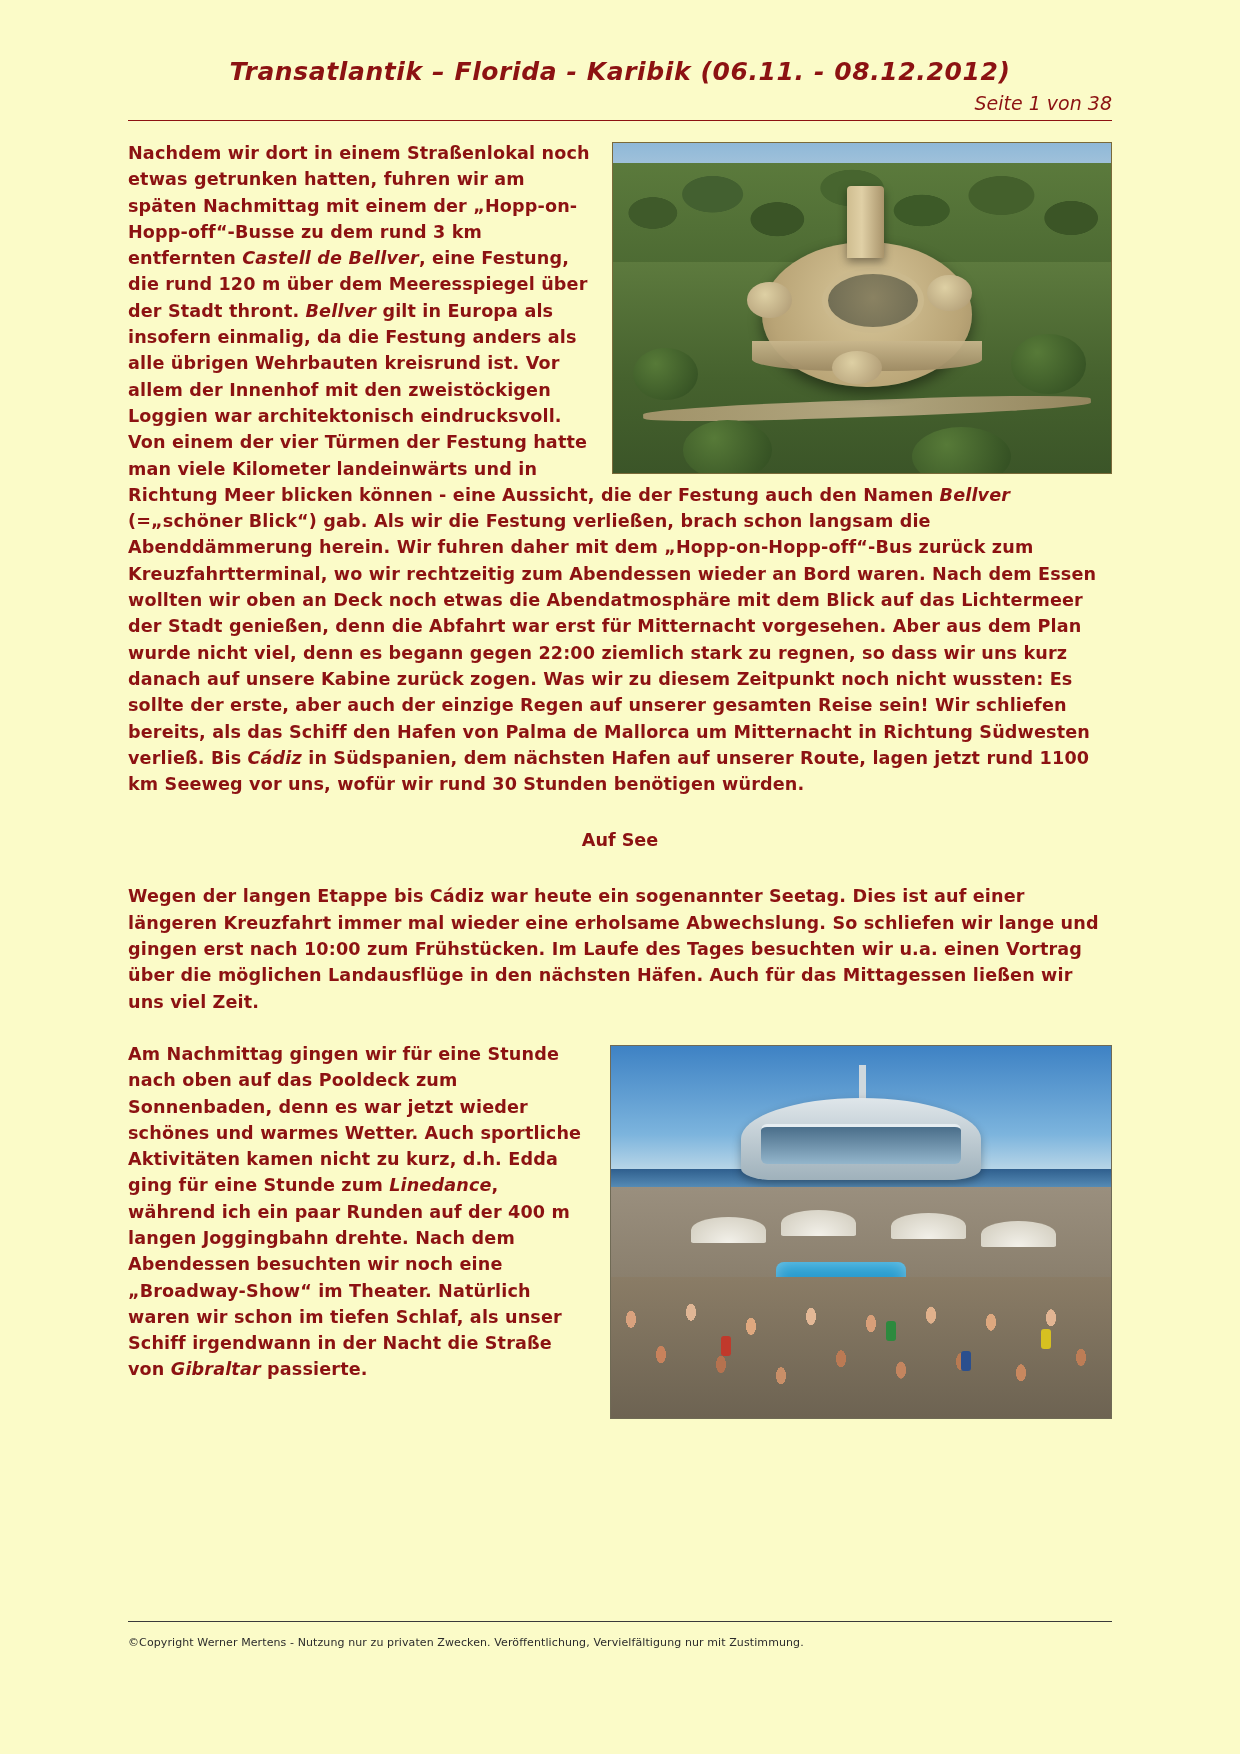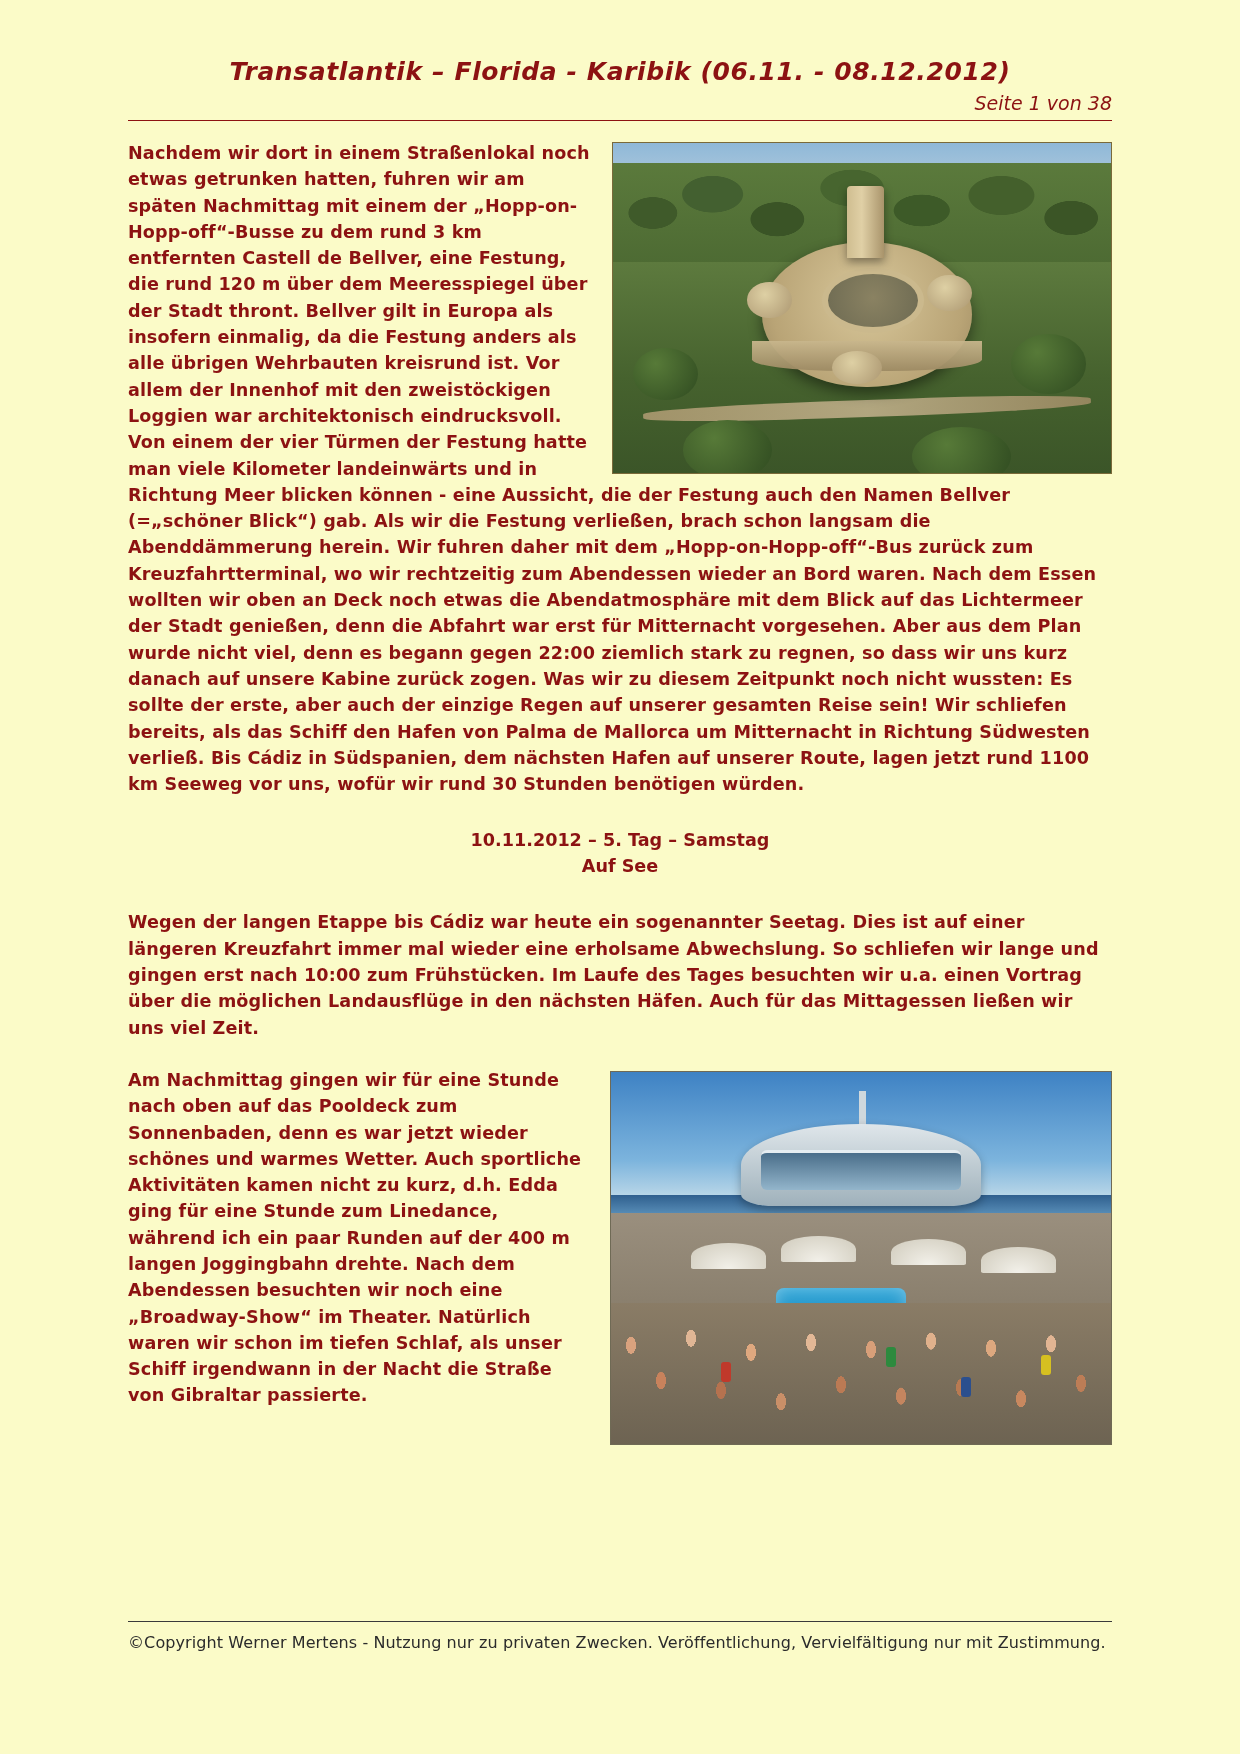--- a/index.html
+++ b/index.html
@@ -70,20 +70,21 @@
     font-size: 17.6px;
     line-height: 26.3px;
     font-weight: bold;
     color: #8c1212;
     font-family: "DejaVu Sans", sans-serif;
     letter-spacing: 0.15px;
     text-align: left;
   }
 
   .it {
+    font-style: italic;
   }
 
   
   .fig-castle {
     float: right;
     width: 498px;
     height: 330px;
     margin: 2px 0 6px 18px;
     border: 1px solid #7a6a3a;
     overflow: hidden;
@@ -121,21 +122,21 @@
     left: 128px;
     right: 128px;
     bottom: 100px;
   }
   .footer-rule {
     border-bottom: 1.4px solid #3a3a3a;
     margin-bottom: 9px;
   }
   .footer-text {
     font-family: "DejaVu Sans", sans-serif;
-    font-size: 16px;
+    font-size: 11px;
     font-weight: normal;
     color: #2b2b2b;
     line-height: 23px;
     letter-spacing: 0.1px;
   }
   .castle-sky {
     position: absolute; left: 0; top: 0; width: 100%; height: 16%;
     background: linear-gradient(#8fb8d8, #b9cfdd);
   }
   .castle-trees-top {
@@ -299,21 +300,20 @@
         <span class="tree-blob" style="left:4%;top:62%;width:13%;height:16%;"></span>
         <span class="tree-blob" style="left:80%;top:58%;width:15%;height:18%;"></span>
         <span class="tree-blob" style="left:14%;top:84%;width:18%;height:18%;"></span>
         <span class="tree-blob" style="left:60%;top:86%;width:20%;height:18%;"></span>
       </figure>
 
       <p class="para para-flow"><span>Nachdem wir dort in einem Straßenlokal noch etwas getrunken hatten, fuhren wir am späten Nachmittag mit einem der „Hopp-on-Hopp-off“-Busse zu dem rund 3 km entfernten </span><span class="it">Castell de Bellver</span><span>, eine Festung, die rund 120 m über dem Meeresspiegel über der Stadt thront. </span><span class="it">Bellver</span><span> gilt in Europa als insofern einmalig, da die Festung anders als alle übrigen Wehrbauten kreisrund ist. Vor allem der Innenhof mit den zweistöckigen Loggien war architektonisch eindrucksvoll. Von einem der vier Türmen der Festung hatte man viele Kilometer landeinwärts und in Richtung Meer blicken können - eine Aussicht, die der Festung auch den Namen </span><span class="it">Bellver</span><span> (=„schöner Blick“) gab. Als wir die Festung verließen, brach schon langsam die Abenddämmerung herein. Wir fuhren daher mit dem „Hopp-on-Hopp-off“-Bus zurück zum Kreuzfahrtterminal, wo wir rechtzeitig zum Abendessen wieder an Bord waren. Nach dem Essen wollten wir oben an Deck noch etwas die Abendatmosphäre mit dem Blick auf das Lichtermeer der Stadt genießen, denn die Abfahrt war erst für Mitternacht vorgesehen. Aber aus dem Plan wurde nicht viel, denn es begann gegen 22:00 ziemlich stark zu regnen, so dass wir uns kurz danach auf unsere Kabine zurück zogen. Was wir zu diesem Zeitpunkt noch nicht wussten: Es sollte der erste, aber auch der einzige Regen auf unserer gesamten Reise sein! Wir schliefen bereits, als das Schiff den Hafen von Palma de Mallorca um Mitternacht in Richtung Südwesten verließ. Bis </span><span class="it">Cádiz</span><span> in Südspanien, dem nächsten Hafen auf unserer Route, lagen jetzt rund 1100 km Seeweg vor uns, wofür wir rund 30 Stunden benötigen würden.</span></p>
     </div>
 
     <div class="center-head">
-      <div>10.11.2012 – 5. Tag – Samstag</div>
       <div>Auf See</div>
     </div>
 
     <div class="spacer-md"></div>
 
     <p class="para">Wegen der langen Etappe bis Cádiz war heute ein sogenannter Seetag. Dies ist auf einer längeren Kreuzfahrt immer mal wieder eine erholsame Abwechslung. So schliefen wir lange und gingen erst nach 10:00 zum Frühstücken. Im Laufe des Tages besuchten wir u.a. einen Vortrag über die möglichen Landausflüge in den nächsten Häfen. Auch für das Mittagessen ließen wir uns viel Zeit.</p>
 
     <div class="spacer-sm"></div>
 
     <div class="block-pool">

